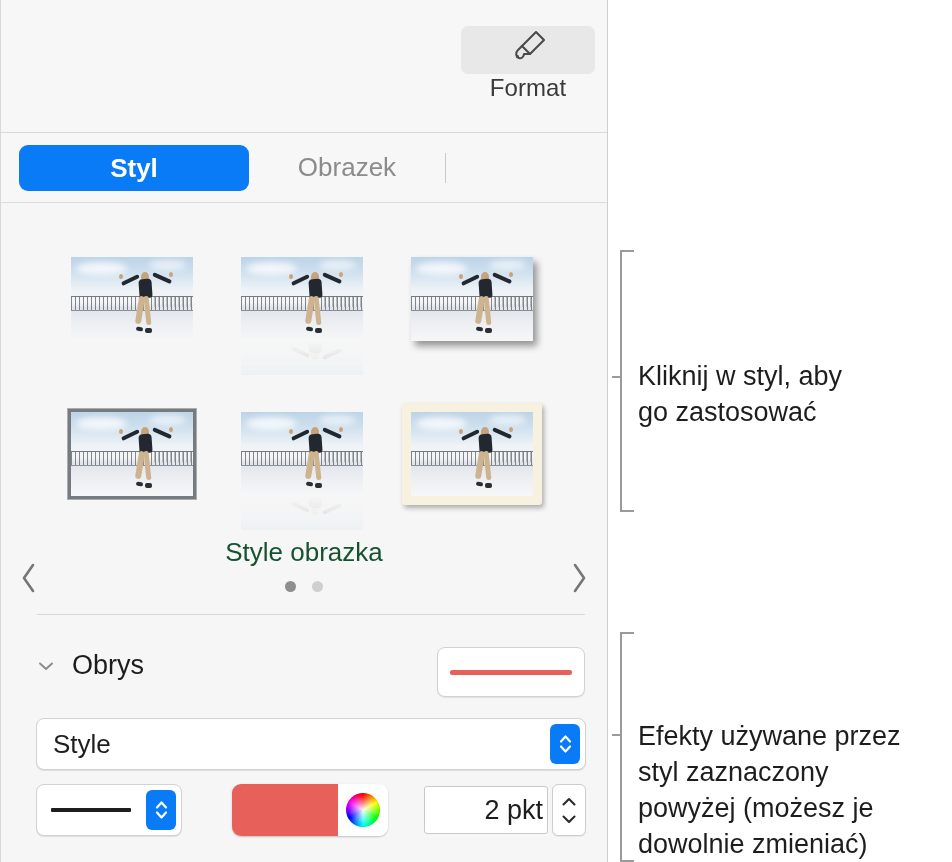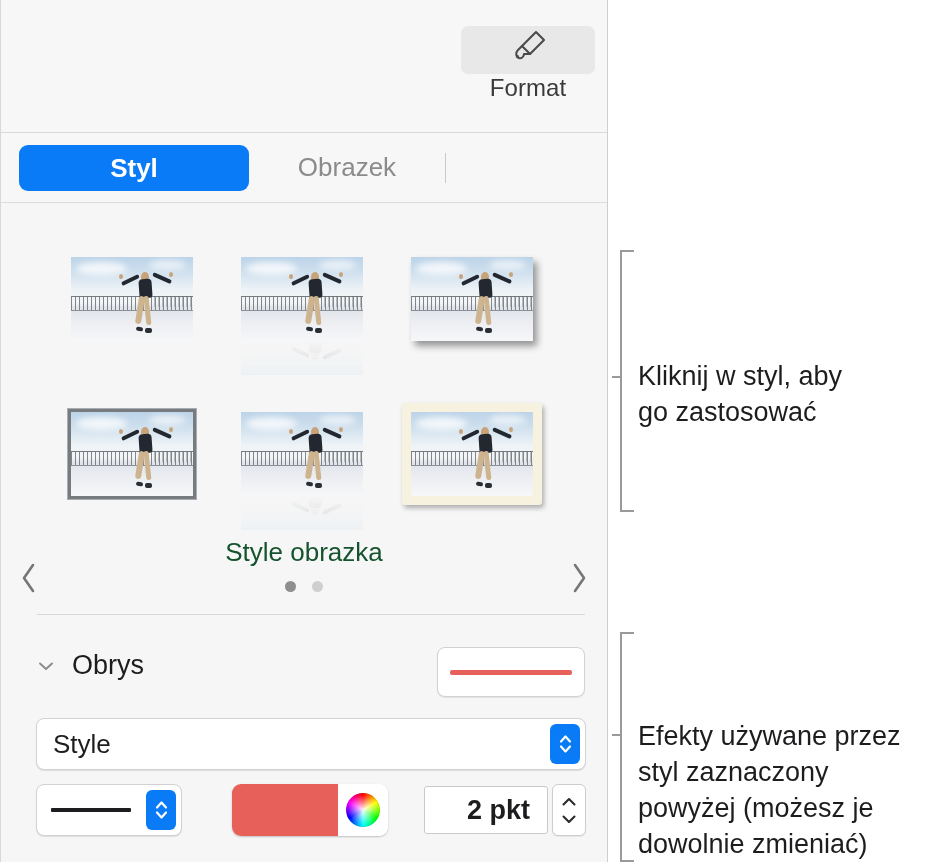--- a/index.html
+++ b/index.html
@@ -454,25 +454,24 @@
     top: 786px;
     width: 124px;
     height: 48px;
     background: #ffffff;
     border: 1px solid #c9c9c9;
     border-radius: 3px;
     box-sizing: border-box;
     display: flex;
     align-items: center;
     justify-content: flex-end;
-    padding-right: 17px;
+    padding-right: 4px;
     font-size: 27px;
     color: #1d1d1f;
     cursor: text;
-    font-weight: bold;
   }
   .stepper {
     position: absolute;
     left: 552px;
     top: 784px;
     width: 34px;
     height: 52px;
     background: #ffffff;
     border: 1px solid #cdcdcd;
     border-radius: 6px;

